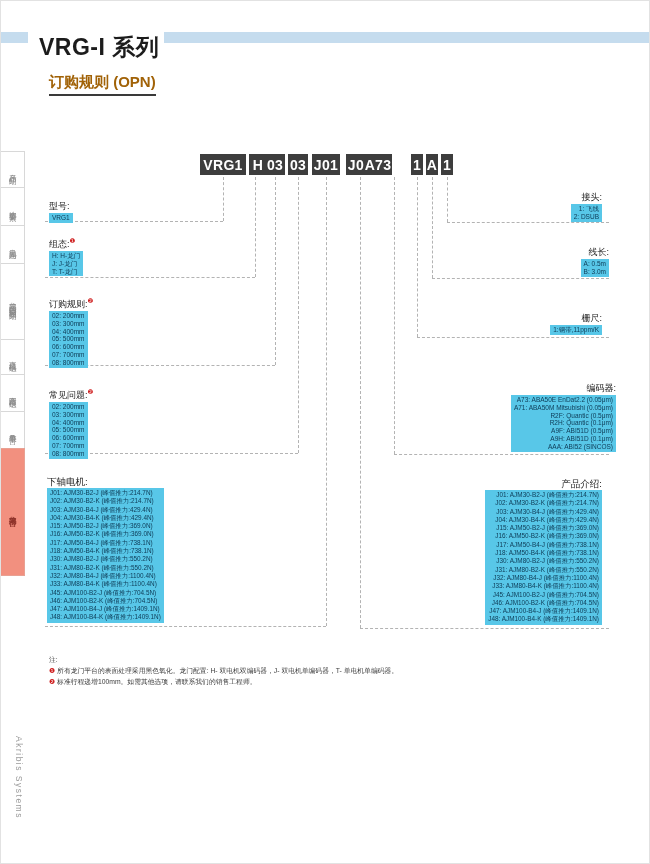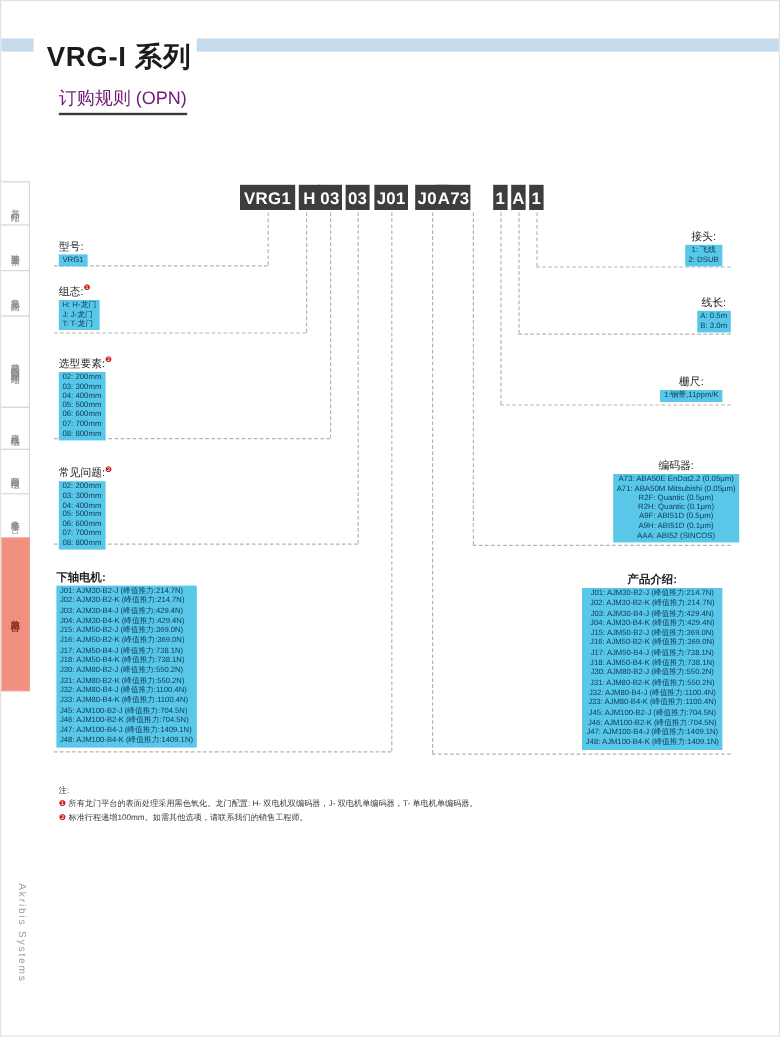--- a/index.html
+++ b/index.html
@@ -4,46 +4,46 @@
 <style>
   html,body{margin:0;padding:0;background:#f2f2f2;}
   .page{position:relative;width:650px;height:864px;background:#ffffff;border:1px solid #e2e2e2;
         font-family:"Liberation Sans","DejaVu Sans",sans-serif;overflow:hidden;box-sizing:border-box;}
 
   
   .bar{position:absolute;height:11px;background:#c5dcee;}
   .bar.left{left:0;top:31px;width:27px;}
   .bar.right{left:163px;top:31px;width:487px;}
   .page-title{position:absolute;left:38px;top:16px;font-size:23px;font-weight:600;color:#1c1c1c;letter-spacing:.5px;}
-  .section-heading{position:absolute;left:48px;top:72px;font-size:15px;font-weight:400;color:#701a75;
+  .section-heading{position:absolute;left:48px;top:72px;font-size:15px;font-weight:700;color:#a16207;
         border-bottom:2px solid #3a3a3a;padding-bottom:2px;}
 
   
   .side-tab{position:absolute;left:0;width:24px;background:#fff;border:1px solid #d8d8d8;border-left:none;
         display:flex;align-items:center;justify-content:center;box-sizing:border-box;}
   .side-tab span{writing-mode:vertical-rl;font-size:7.5px;color:#8a8a8a;letter-spacing:1px;line-height:1;}
   .side-tab.active{background:#f2907f;border-color:#e8a193;}
   .side-tab.active span{color:#8f332a;font-weight:700;}
 
   
   .pn{position:absolute;top:153px;height:21px;background:#3d3d3d;color:#fff;font-weight:700;font-size:14px;
         display:flex;align-items:center;justify-content:center;letter-spacing:.3px;}
 
   
   .vl{position:absolute;width:0;border-left:1px dashed #b3b3b3;}
   .hl{position:absolute;height:0;border-top:1px dashed #b3b3b3;}
 
   
   .grp{position:absolute;}
   .grp .lbl{font-size:9px;color:#222;line-height:11px;margin-bottom:1px;white-space:nowrap;}
-  .grp .lbl.bold{font-weight:700;font-size:9.5px;}
+  .grp .lbl.bold{font-weight:400;font-size:9.5px;}
   .grp .lbl sup{color:#cf1f1f;font-size:6.5px;}
   .opt-box{background:#58c7e8;color:#0d3a55;font-size:6.5px;line-height:7.8px;padding:1px 3px;width:max-content;white-space:nowrap;}
   .opt-box.big{font-size:6.4px;line-height:8.3px;}
-  .grp.right{text-align:center;}
+  .grp.right{text-align:right;}
   .grp.right .opt-box{margin-left:auto;}
 
   
   .notes{position:absolute;left:48px;top:653px;font-size:6.8px;color:#3c3c3c;line-height:11px;}
   .notes .marker{color:#cf1f1f;margin-right:2px;}
 
   
   .brand{position:absolute;left:13px;top:735px;writing-mode:vertical-rl;font-size:8.5px;color:#9a9a9a;letter-spacing:1.5px;}
 </style>
 </head>
@@ -124,21 +124,21 @@
   <div class="grp" style="left:48px;top:234px;">
     <div class="lbl"><span>组态:</span><sup>❶</sup></div>
     <div class="opt-box">
         <div>H: H-龙门</div>
         <div>J: J-龙门</div>
         <div>T: T-龙门</div>
       </div>
   </div>
 
   <div class="grp" style="left:48px;top:294px;">
-    <div class="lbl"><span>选型要素:</span><sup>❷</sup></div>
+    <div class="lbl"><span>订购规则:</span><sup>❷</sup></div>
     <div class="opt-box">
         <div>02: 200mm</div>
         <div>03: 300mm</div>
         <div>04: 400mm</div>
         <div>05: 500mm</div>
         <div>06: 600mm</div>
         <div>07: 700mm</div>
         <div>08: 800mm</div>
       </div>
   </div>

